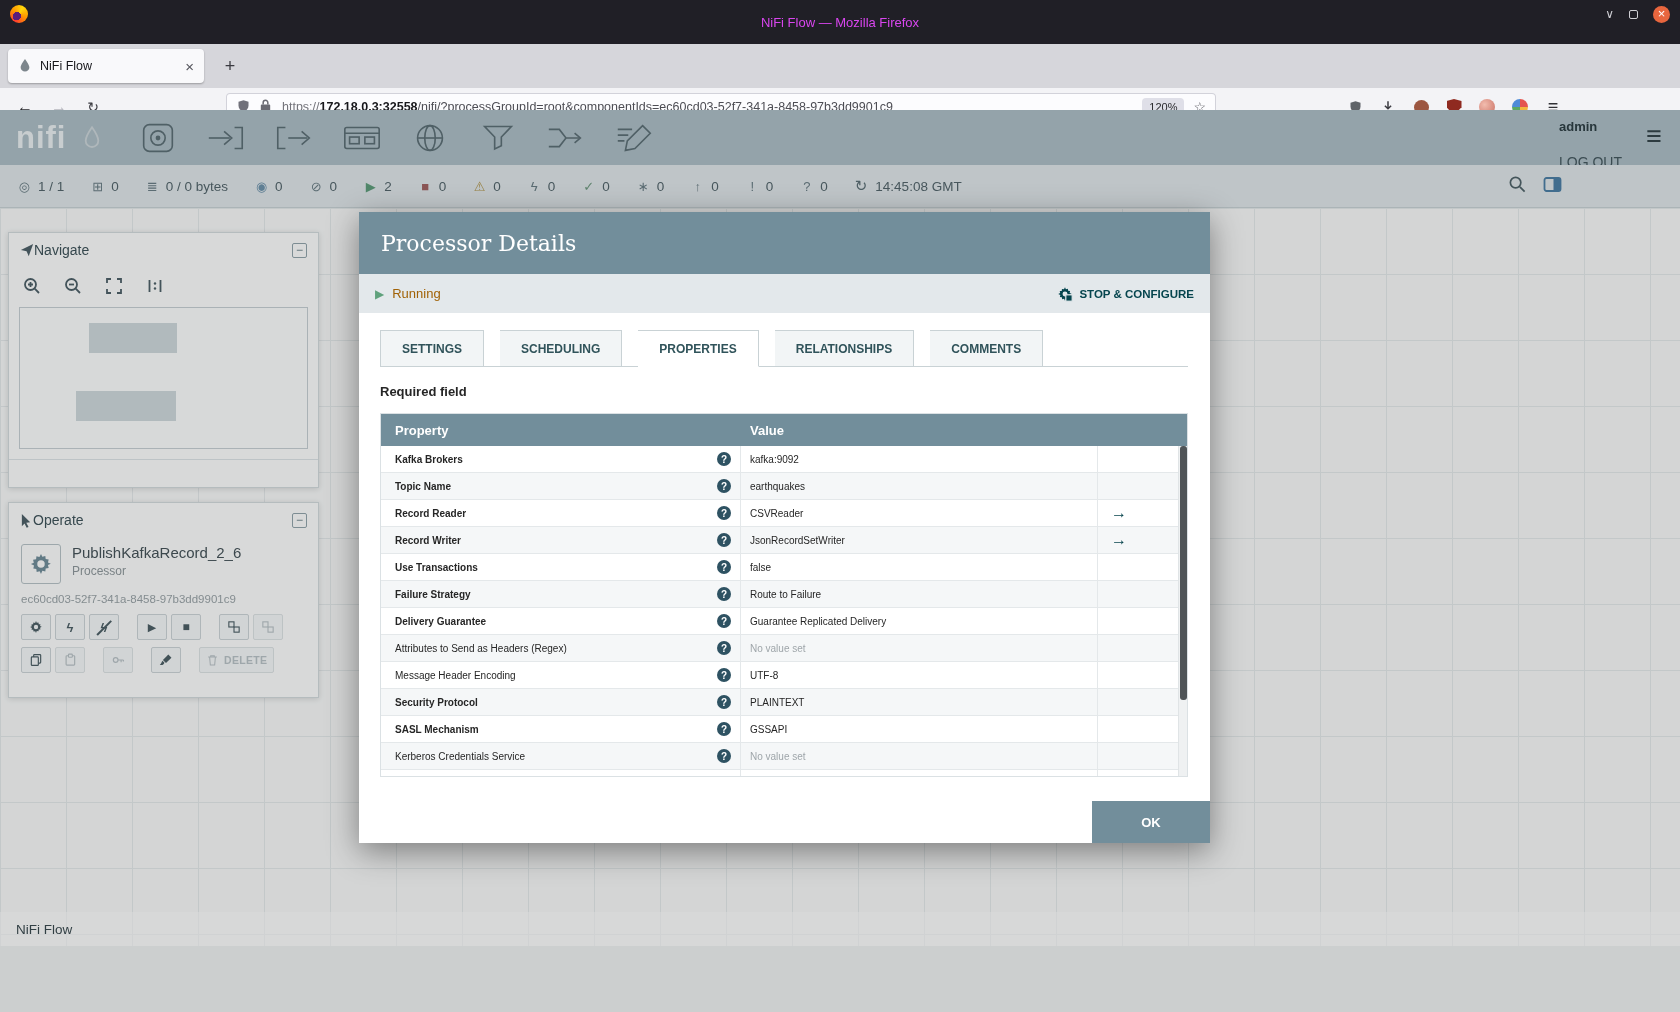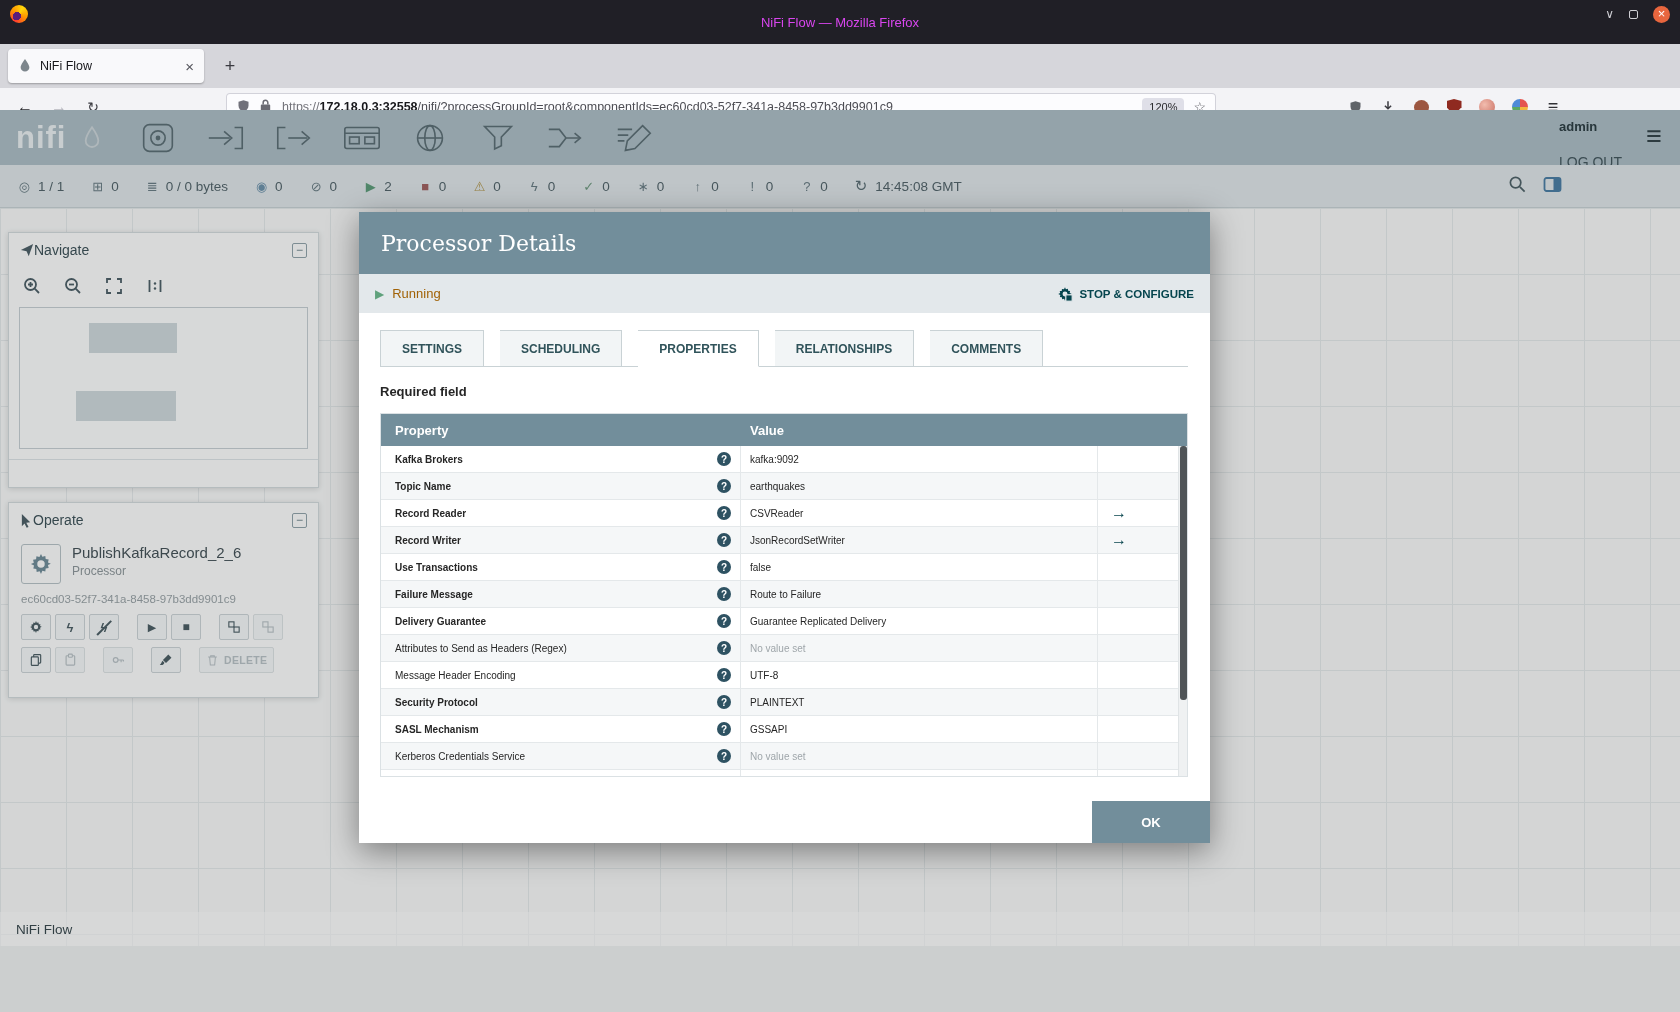--- a/index.html
+++ b/index.html
@@ -658,21 +658,21 @@
                 </div>
                 <div class="c2">
                   <span class="prop-value">false</span>
                 </div>
                 <div class="c3">
                   
                 </div>
               </div>
               <div class="t-row">
                 <div class="c1">
-                  <span class="prop-name required">Failure Message</span>
+                  <span class="prop-name required">Failure Strategy</span>
                   <span class="help-icon"></span>
                 </div>
                 <div class="c2">
                   <span class="prop-value">Route to Failure</span>
                 </div>
                 <div class="c3">
                   
                 </div>
               </div>
               <div class="t-row">

